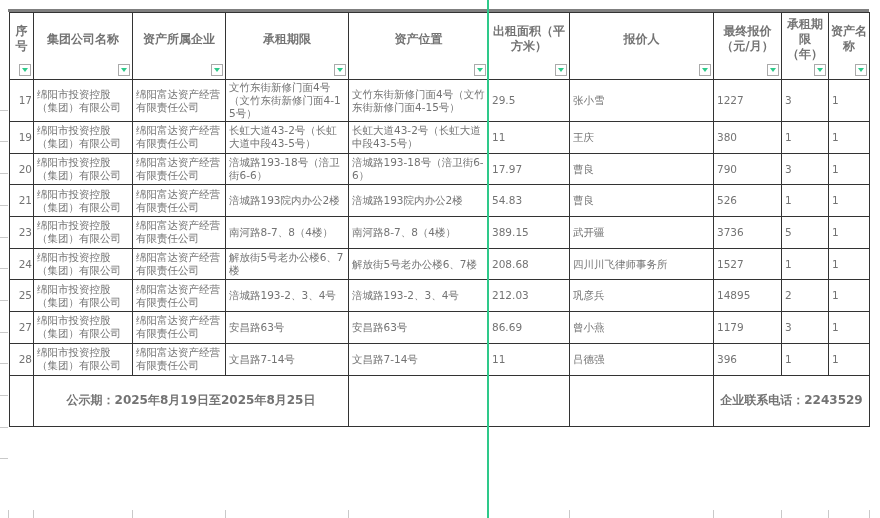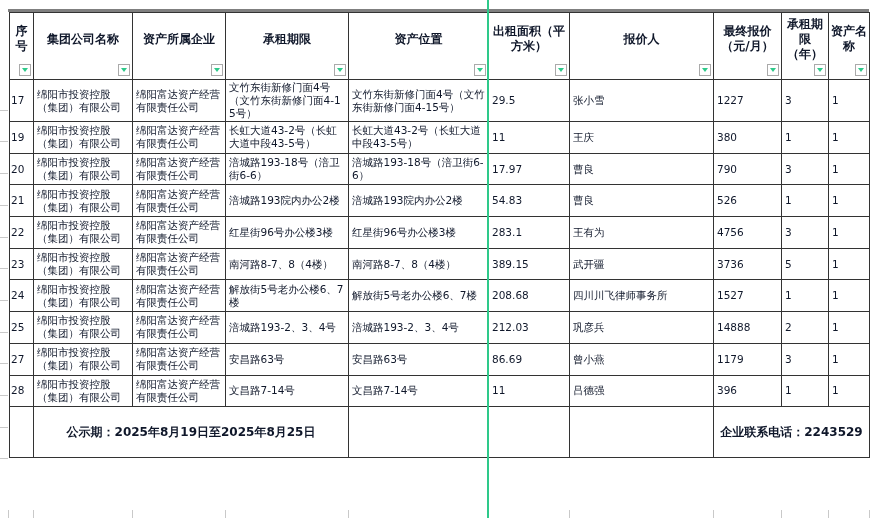--- a/index.html
+++ b/index.html
@@ -5,21 +5,21 @@
   :root{
     --accent-green:#2ec98a;
     --grid-border:#333333;
     --top-bar-gray:#7f7f7f;
     --faint-grid:#c9c9c9;
   }
   *{box-sizing:border-box;margin:0;padding:0;}
   html,body{background:#ffffff;}
   .screen{
     position:relative;width:880px;height:518px;background:#ffffff;
-    font-family:"DejaVu Sans","Liberation Sans",sans-serif;color:#0f172a;overflow:hidden;
+    font-family:"DejaVu Sans","Liberation Sans",sans-serif;color:#737373;overflow:hidden;
   }
   .gray-top{position:absolute;left:8px;top:9px;width:861px;height:3px;background:var(--top-bar-gray);}
   table.grid{
     position:absolute;left:9px;top:12px;width:860px;
     border-collapse:collapse;table-layout:fixed;
   }
   table.grid th,table.grid td{border:1px solid var(--grid-border);overflow:hidden;}
   col.w0{width:24px;}col.w1{width:99px;}col.w2{width:93px;}col.w3{width:123px;}
   col.w4{width:140px;}col.w5{width:81px;}col.w6{width:144px;}col.w7{width:68px;}
   col.w8{width:47px;}col.w9{width:41px;}
@@ -33,21 +33,21 @@
     position:absolute;right:2px;bottom:3px;width:12px;height:12px;
     border:1px solid #aaaaaa;background:#ffffff;display:flex;align-items:center;justify-content:center;
   }
   .tri{width:0;height:0;border-left:3.5px solid transparent;border-right:3.5px solid transparent;
     border-top:4.5px solid var(--accent-green);}
   tbody tr{height:31.7px;}
   tbody td{
     font-size:10.5px;line-height:13px;vertical-align:middle;
     padding:1px 1px 1px 3px;word-break:break-all;
   }
-  tbody td.c0{text-align:left;padding:1px;}
+  tbody td.c0{text-align:right;padding:1px;}
   tfoot tr{height:51px;}
   tfoot td{font-size:12px;font-weight:bold;vertical-align:middle;}
   td.notice{text-align:center;}
   td.phone{text-align:center;}
   .green-vline{position:absolute;left:487px;top:0;width:2px;height:518px;background:var(--accent-green);}
   .gutter{
     position:absolute;left:0;top:79px;width:8px;height:381px;
     background:repeating-linear-gradient(to bottom,transparent 0px,transparent 30.7px,var(--faint-grid) 30.7px,var(--faint-grid) 31.7px);
   }
   .tick{position:absolute;top:510px;width:1px;height:8px;background:var(--faint-grid);}
@@ -178,32 +178,20 @@
           <td class="c2">绵阳富达资产经营有限责任公司</td>
           <td class="c3">涪城路193院内办公2楼</td>
           <td class="c4">涪城路193院内办公2楼</td>
           <td class="c5">54.83</td>
           <td class="c6">曹良</td>
           <td class="c7">526</td>
           <td class="c8">1</td>
           <td class="c9">1</td>
         </tr>
         <tr>
-          <td class="c0">22</td>
-          <td class="c1">绵阳市投资控股（集团）有限公司</td>
-          <td class="c2">绵阳富达资产经营有限责任公司</td>
-          <td class="c3">红星街96号办公楼3楼</td>
-          <td class="c4">红星街96号办公楼3楼</td>
-          <td class="c5">283.1</td>
-          <td class="c6">王有为</td>
-          <td class="c7">4756</td>
-          <td class="c8">3</td>
-          <td class="c9">1</td>
-        </tr>
-        <tr>
           <td class="c0">23</td>
           <td class="c1">绵阳市投资控股（集团）有限公司</td>
           <td class="c2">绵阳富达资产经营有限责任公司</td>
           <td class="c3">南河路8-7、8（4楼）</td>
           <td class="c4">南河路8-7、8（4楼）</td>
           <td class="c5">389.15</td>
           <td class="c6">武开疆</td>
           <td class="c7">3736</td>
           <td class="c8">5</td>
           <td class="c9">1</td>
@@ -221,21 +209,21 @@
           <td class="c9">1</td>
         </tr>
         <tr>
           <td class="c0">25</td>
           <td class="c1">绵阳市投资控股（集团）有限公司</td>
           <td class="c2">绵阳富达资产经营有限责任公司</td>
           <td class="c3">涪城路193-2、3、4号</td>
           <td class="c4">涪城路193-2、3、4号</td>
           <td class="c5">212.03</td>
           <td class="c6">巩彦兵</td>
-          <td class="c7">14888</td>
+          <td class="c7">14895</td>
           <td class="c8">2</td>
           <td class="c9">1</td>
         </tr>
         <tr>
           <td class="c0">27</td>
           <td class="c1">绵阳市投资控股（集团）有限公司</td>
           <td class="c2">绵阳富达资产经营有限责任公司</td>
           <td class="c3">安昌路63号</td>
           <td class="c4">安昌路63号</td>
           <td class="c5">86.69</td>

